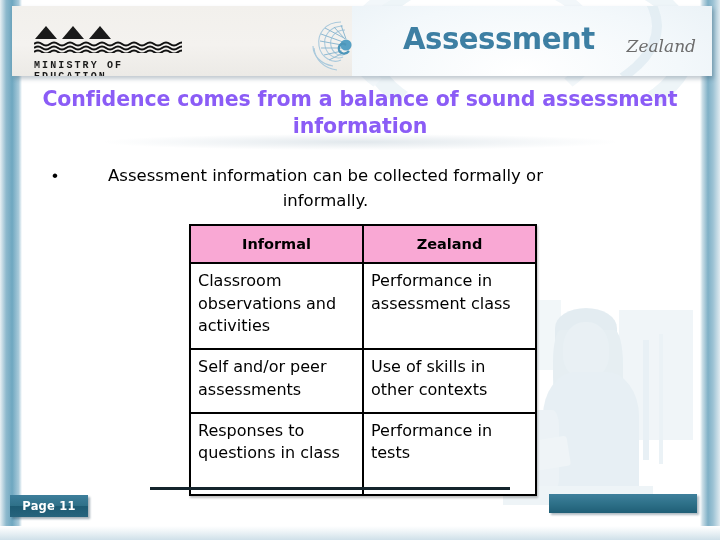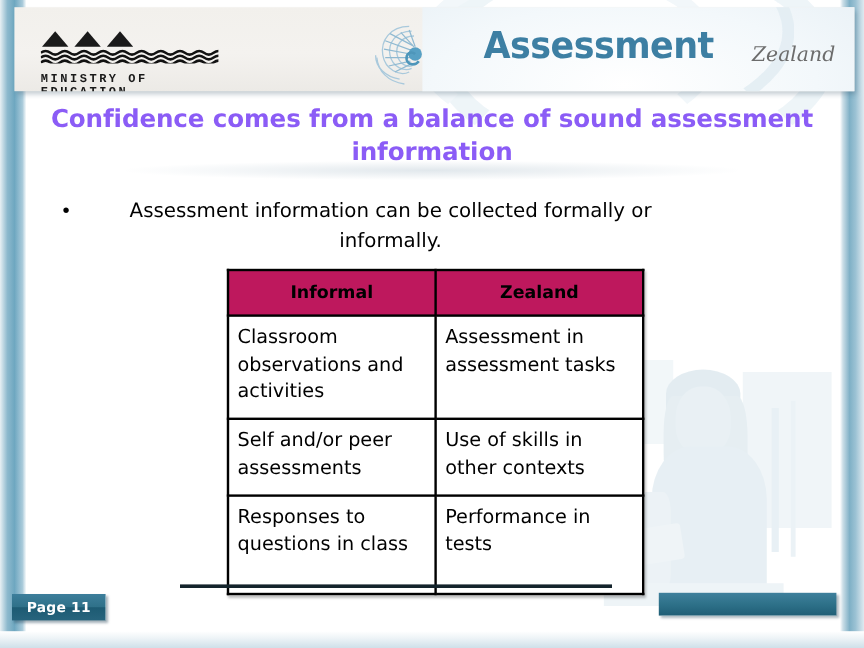--- a/index.html
+++ b/index.html
@@ -230,21 +230,21 @@
     background: #ffffff;
     table-layout: fixed;
   }
   table.data-table th,
   table.data-table td {
     border: 2px solid #000000;
     font-family: "DejaVu Sans", sans-serif;
     vertical-align: top;
   }
   table.data-table th {
-    background: #be185d;
+    background: #f9a8d4;
     color: #000000;
     font-size: 14.5px;
     font-weight: bold;
     text-align: center;
     height: 30px;
     padding: 3px 4px;
     vertical-align: middle;
   }
   table.data-table td {
     font-size: 16px;
@@ -386,21 +386,21 @@
     <table class="data-table">
       <thead>
         <tr>
           <th>Informal</th>
           <th>Zealand</th>
         </tr>
       </thead>
       <tbody>
         <tr class="row-tall">
           <td>Classroom observations and activities</td>
-          <td>Assessment in assessment tasks</td>
+          <td>Performance in assessment class</td>
         </tr>
         <tr class="row-mid">
           <td>Self and/or peer assessments</td>
           <td>Use of skills in other contexts</td>
         </tr>
         <tr class="row-last">
           <td>Responses to questions in class</td>
           <td>Performance in tests</td>
         </tr>
       </tbody>

